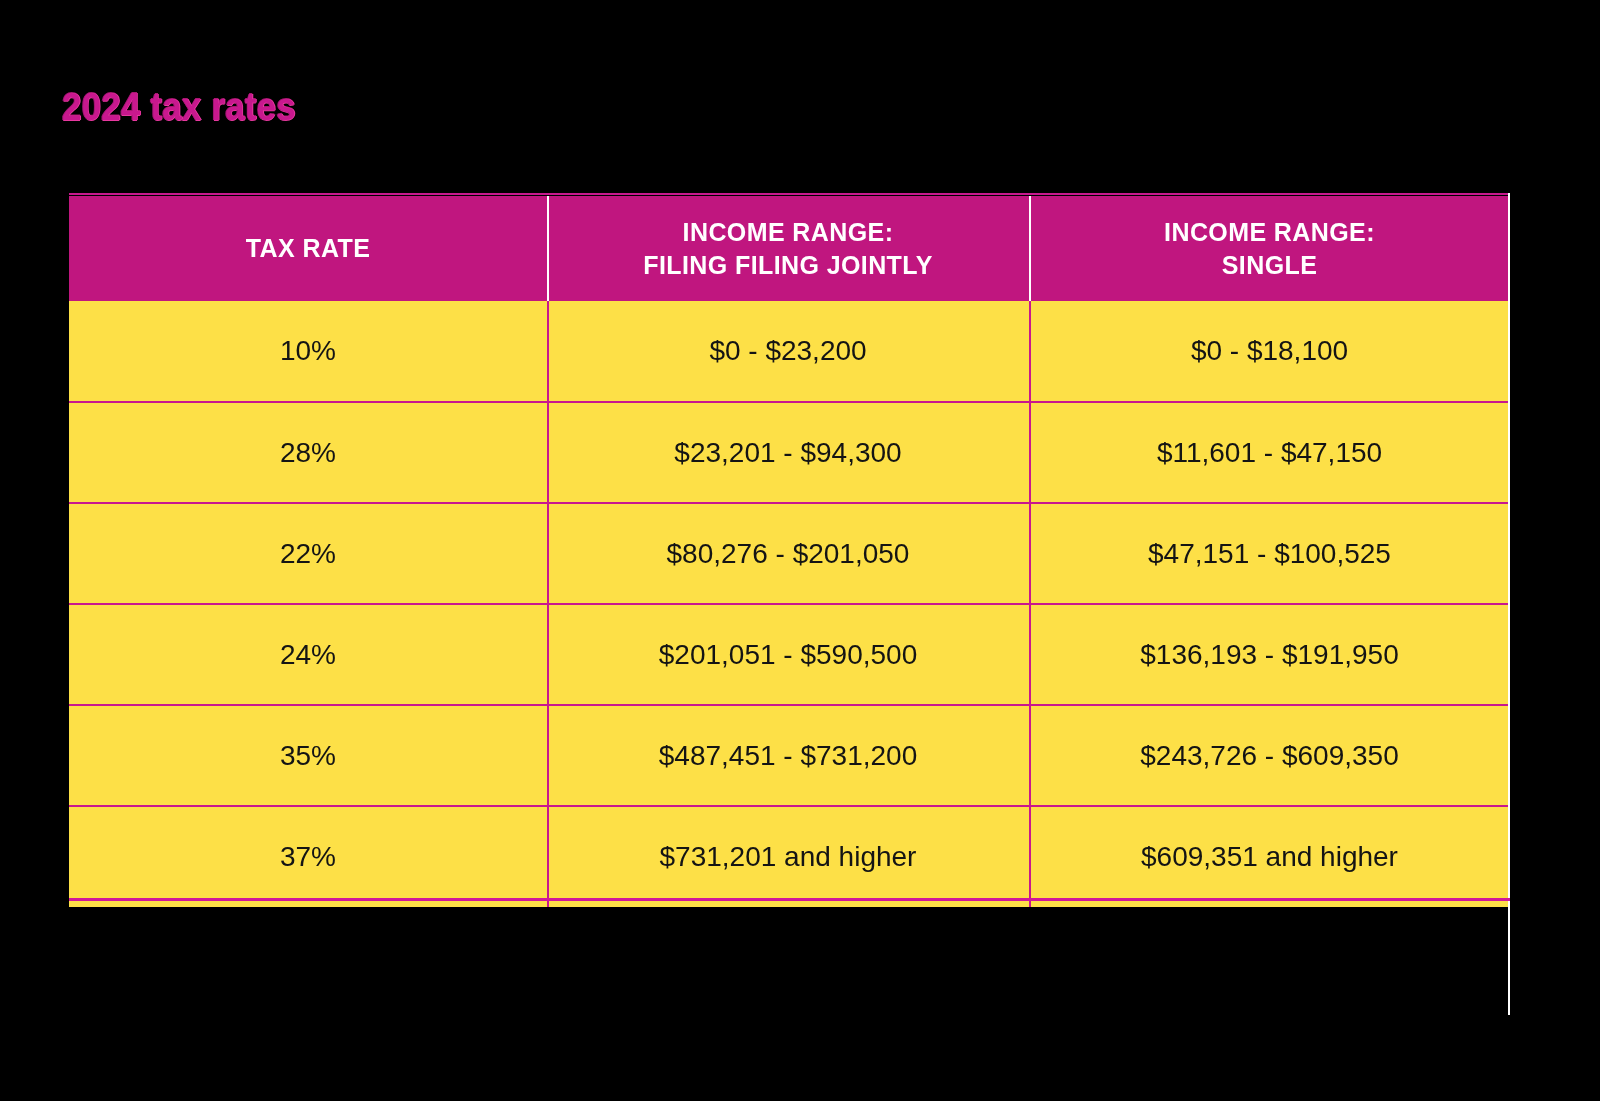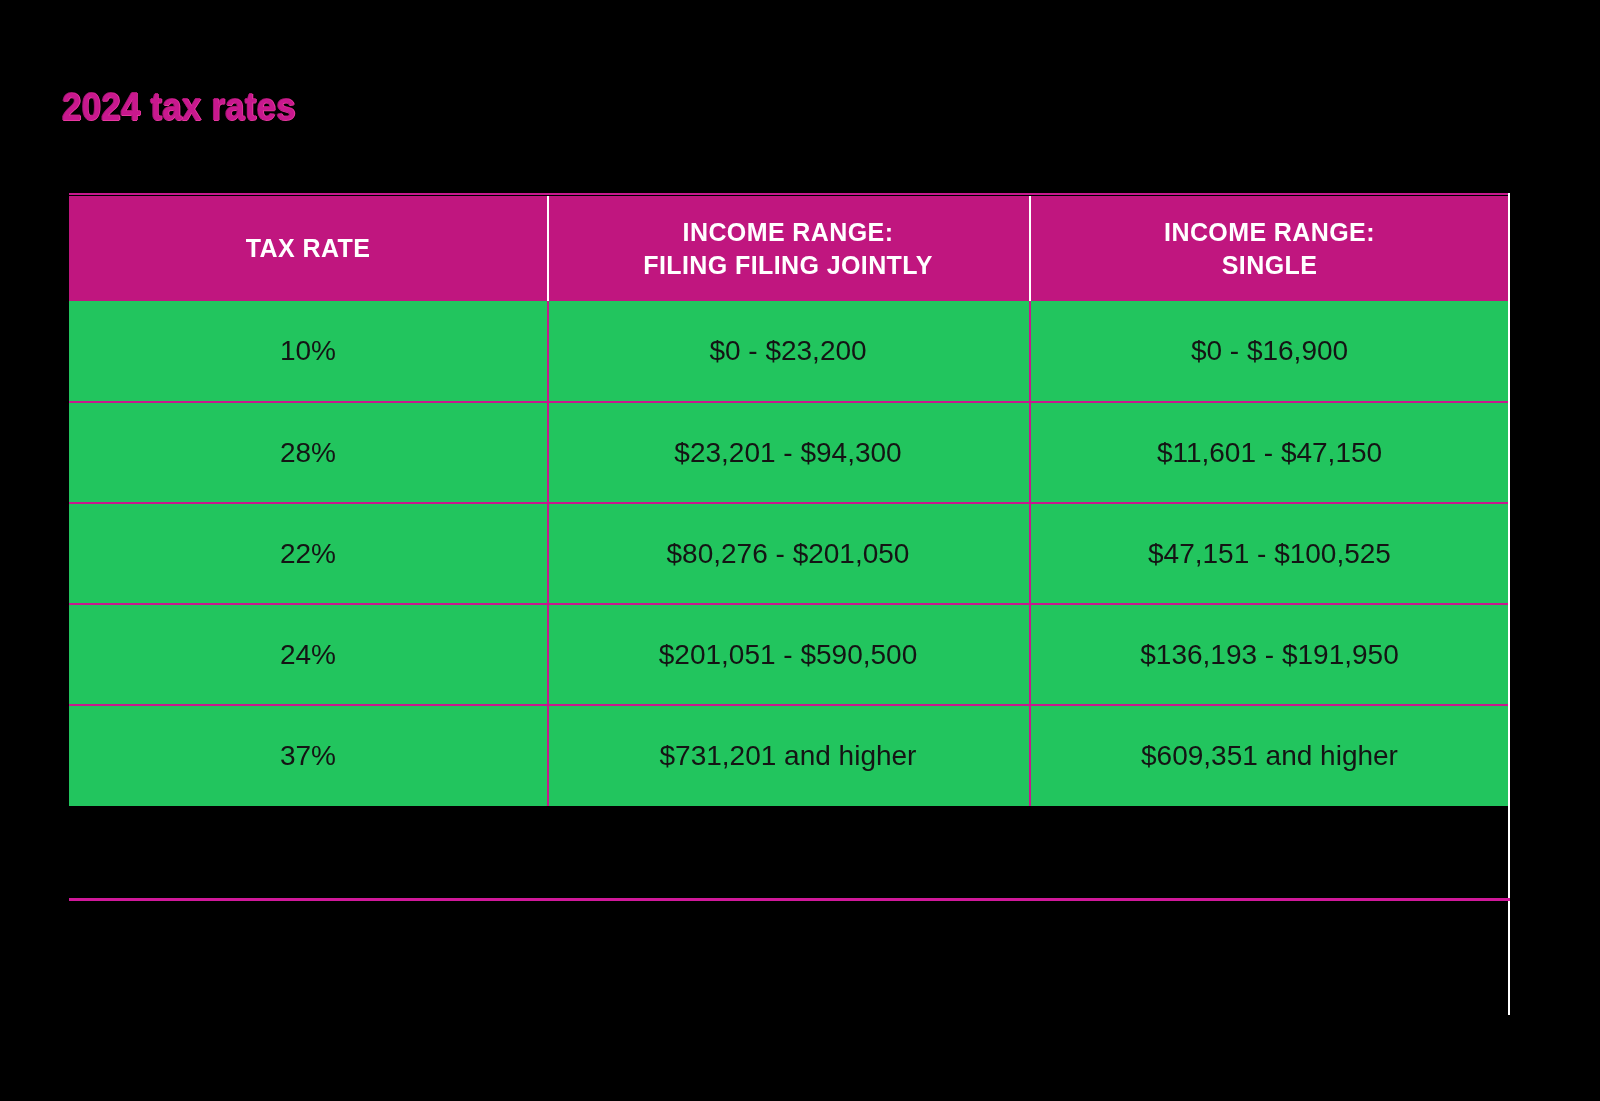--- a/index.html
+++ b/index.html
@@ -82,21 +82,21 @@
     letter-spacing: 0.4px;
     line-height: 1.32;
     border: none;
   }
   thead th.divider-left {
     box-shadow: inset 2px 0 0 0 #ffffff;
   }
   thead th .hdr-line { display: block; }
 
   tbody td {
-    background: #22c55e;
+    background: #fde047;
     color: #141414;
     height: 101px;
     padding: 0 12px;
     text-align: center;
     vertical-align: middle;
     font-size: 28px;
     font-weight: 400;
     line-height: 1.2;
     border-top: 2px solid #c8188e;
   }
@@ -153,38 +153,43 @@
         <th class="divider-left">
           <span class="hdr-line">INCOME RANGE:</span>
           <span class="hdr-line">SINGLE</span>
         </th>
       </tr>
     </thead>
     <tbody>
       <tr>
         <td>10%</td>
         <td class="divider-left">$0 - $23,200</td>
-        <td class="divider-left">$0 - $16,900</td>
+        <td class="divider-left">$0 - $18,100</td>
       </tr>
       <tr>
         <td>28%</td>
         <td class="divider-left">$23,201 - $94,300</td>
         <td class="divider-left">$11,601 - $47,150</td>
       </tr>
       <tr>
         <td>22%</td>
         <td class="divider-left">$80,276 - $201,050</td>
         <td class="divider-left">$47,151 - $100,525</td>
       </tr>
       <tr>
         <td>24%</td>
         <td class="divider-left">$201,051 - $590,500</td>
         <td class="divider-left">$136,193 - $191,950</td>
       </tr>
       <tr>
+        <td>35%</td>
+        <td class="divider-left">$487,451 - $731,200</td>
+        <td class="divider-left">$243,726 - $609,350</td>
+      </tr>
+      <tr>
         <td>37%</td>
         <td class="divider-left">$731,201 and higher</td>
         <td class="divider-left">$609,351 and higher</td>
       </tr>
     </tbody>
   </table>
 
   <div class="right-edge"></div>
   <div class="bottom-rule"></div>
 

